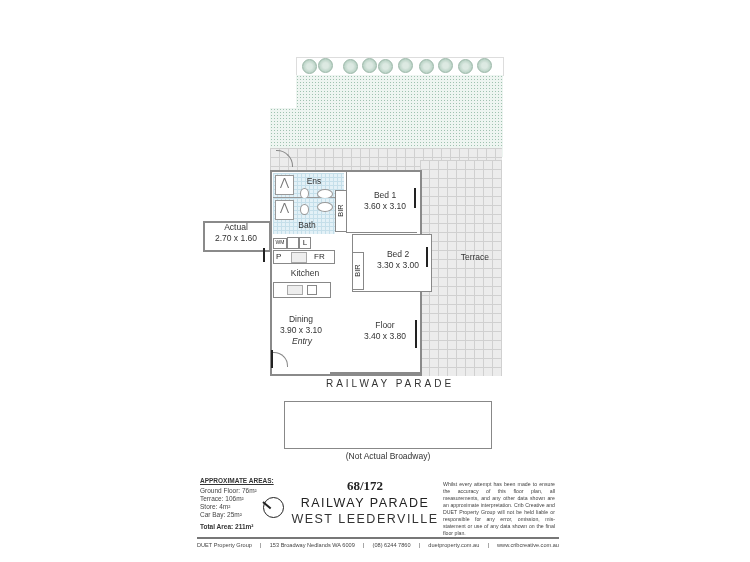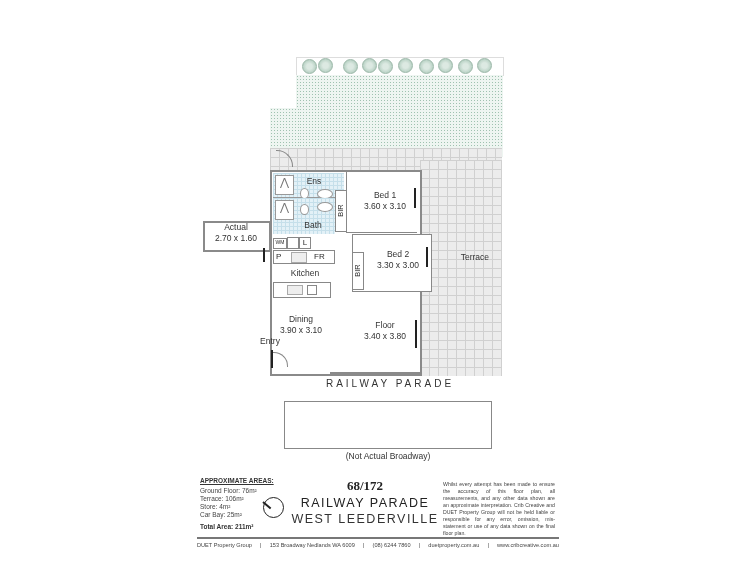--- a/index.html
+++ b/index.html
@@ -57,21 +57,21 @@
   </div>
   <div class="abs win" style="left:263px;top:248px;width:2px;height:14px;"></div>
 
   <div class="abs wet" style="left:273px;top:173px;width:71px;height:24px;border-bottom:1px solid #999;"></div>
   <div class="abs lbl" style="left:300px;top:176px;width:28px;">Ens</div>
   <div class="abs" style="left:275px;top:175px;width:17px;height:18px;border:1px solid #999;background:#fff;font-size:11px;text-align:center;color:#777;">⋀</div>
   <div class="abs" style="left:300px;top:188px;width:7px;height:9px;border:1px solid #999;border-radius:50%;background:#fff;"></div>
   <div class="abs" style="left:317px;top:189px;width:14px;height:8px;border:1px solid #999;border-radius:50%;background:#fff;"></div>
 
   <div class="abs wet" style="left:273px;top:198px;width:62px;height:36px;"></div>
-  <div class="abs lbl" style="left:292px;top:220px;width:30px;margin-left:6px;">Bath</div>
+  <div class="abs lbl" style="left:292px;top:220px;width:30px;">Bath</div>
   <div class="abs" style="left:275px;top:200px;width:17px;height:18px;border:1px solid #999;background:#fff;font-size:11px;text-align:center;color:#777;">⋀</div>
   <div class="abs" style="left:300px;top:204px;width:7px;height:9px;border:1px solid #999;border-radius:50%;background:#fff;"></div>
   <div class="abs" style="left:317px;top:202px;width:14px;height:8px;border:1px solid #999;border-radius:50%;background:#fff;"></div>
 
   <div class="abs" style="left:335px;top:190px;width:10px;height:40px;border:1px solid #888;background:#fff;"></div>
   <div class="abs" style="left:326px;top:206px;width:28px;font-size:7.5px;transform:rotate(-90deg);text-align:center;">BIR</div>
 
   <div class="abs" style="left:346px;top:172px;width:70px;height:60px;border-left:1.5px solid #888;border-bottom:1.5px solid #888;"></div>
   <div class="abs lbl" style="left:352px;top:190px;width:66px;">
     <div>Bed 1</div>
@@ -101,21 +101,21 @@
   <div class="abs lbl" style="left:280px;top:268px;width:50px;">Kitchen</div>
   <div class="abs" style="left:273px;top:282px;width:56px;height:14px;border:1px solid #888;background:#fff;">
     <span class="abs" style="left:13px;top:2px;width:14px;height:8px;border:1px solid #aaa;background:#eee;"></span>
     <span class="abs" style="left:33px;top:2px;width:8px;height:8px;border:1px solid #888;"></span>
   </div>
 
   <div class="abs lbl" style="left:278px;top:314px;width:46px;">
     <div>Dining</div>
     <div>3.90 x 3.10</div>
   </div>
-  <div class="abs lbl" style="left:256px;top:336px;width:28px;">Entry</div>
+  <div class="abs lbl" style="left:288px;top:336px;width:28px;font-style:italic;">Entry</div>
   <div class="abs win" style="left:271px;top:350px;width:2px;height:18px;"></div>
   <div class="abs" style="left:273px;top:352px;width:14px;height:14px;border-top:1px solid #888;border-right:1px solid #888;border-top-right-radius:14px;"></div>
   <div class="abs lbl" style="left:360px;top:320px;width:50px;">
     <div>Floor</div>
     <div>3.40 x 3.80</div>
   </div>
   <div class="abs win" style="left:415px;top:320px;width:2px;height:28px;"></div>
 
   <div class="abs street" style="left:300px;top:378px;width:180px;">RAILWAY PARADE</div>
 

